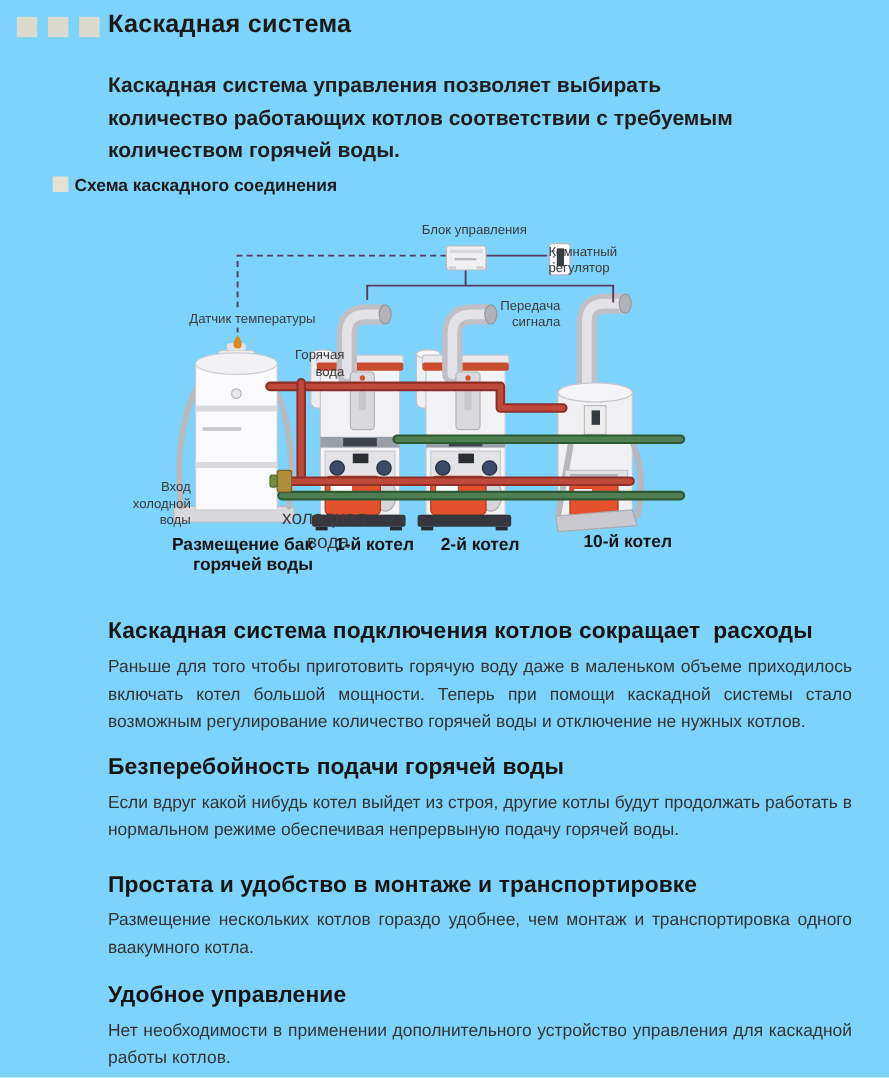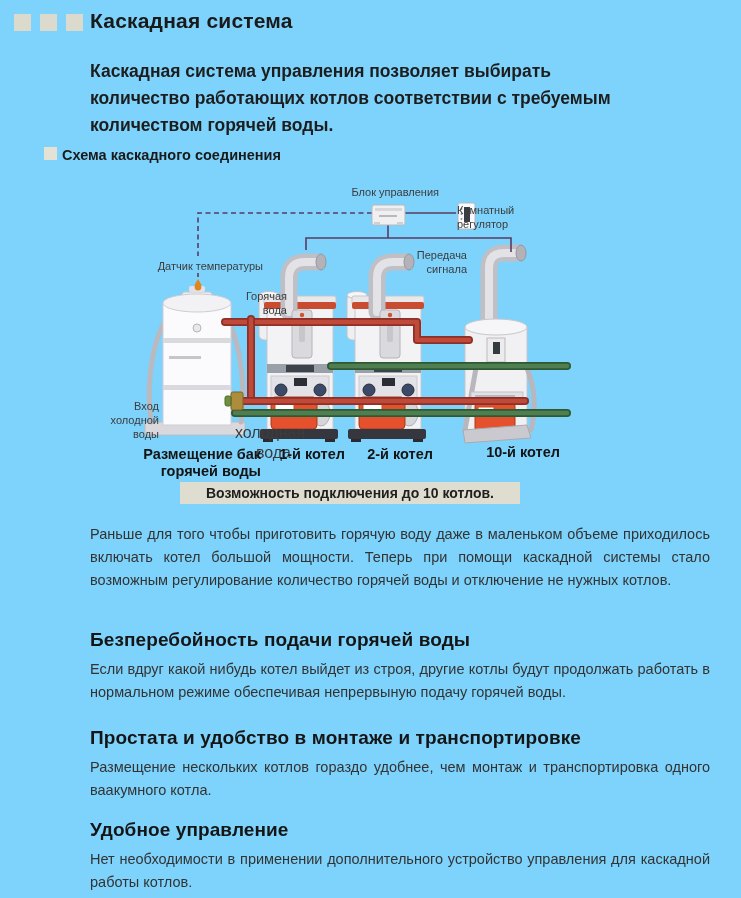--- a/index.html
+++ b/index.html
@@ -166,23 +166,23 @@
     <div class="dlabel" style="left:53px;top:90px;width:125px;">Датчик температуры</div>
     <div class="dlabel" style="left:146px;top:120px;width:56px;">Горячая вода</div>
     <div class="dlabel" style="left:2px;top:230px;width:72px;">Вход холодной воды</div>
     <div class="dlabel small" style="left:150px;top:253px;width:56px;">холодная вода</div>
     <div class="dlabel bold" style="left:46px;top:276px;width:130px;">Размещение бак горячей воды</div>
     <div class="dlabel bold" style="left:170px;top:276px;width:90px;">1-й котел</div>
     <div class="dlabel bold" style="left:258px;top:276px;width:90px;">2-й котел</div>
     <div class="dlabel bold" style="left:375px;top:274px;width:100px;">10-й котел</div>
   </div>
 
-  <div class="caption">Возможность подключения до 10 котлов.</div>
 
   <div class="section" style="top:516px;">
+    <div class="sec-h">Каскадная система подключения котлов сокращает  расходы</div>
     <div class="sec-p">Раньше для того чтобы приготовить горячую воду даже в маленьком объеме приходилось включать котел большой мощности. Теперь при помощи каскадной системы стало возможным регулирование количество горячей воды и отключение не нужных котлов.</div>
   </div>
 
   <div class="section" style="top:727px;">
     <div class="sec-h">Простата и удобство в монтаже и транспортировке</div>
     <div class="sec-p">Размещение нескольких котлов гораздо удобнее, чем монтаж и транспортировка одного ваакумного котла.</div>
   </div>
 
   <div class="section" style="top:629px;">
     <div class="sec-h">Безперебойность подачи горячей воды</div>

